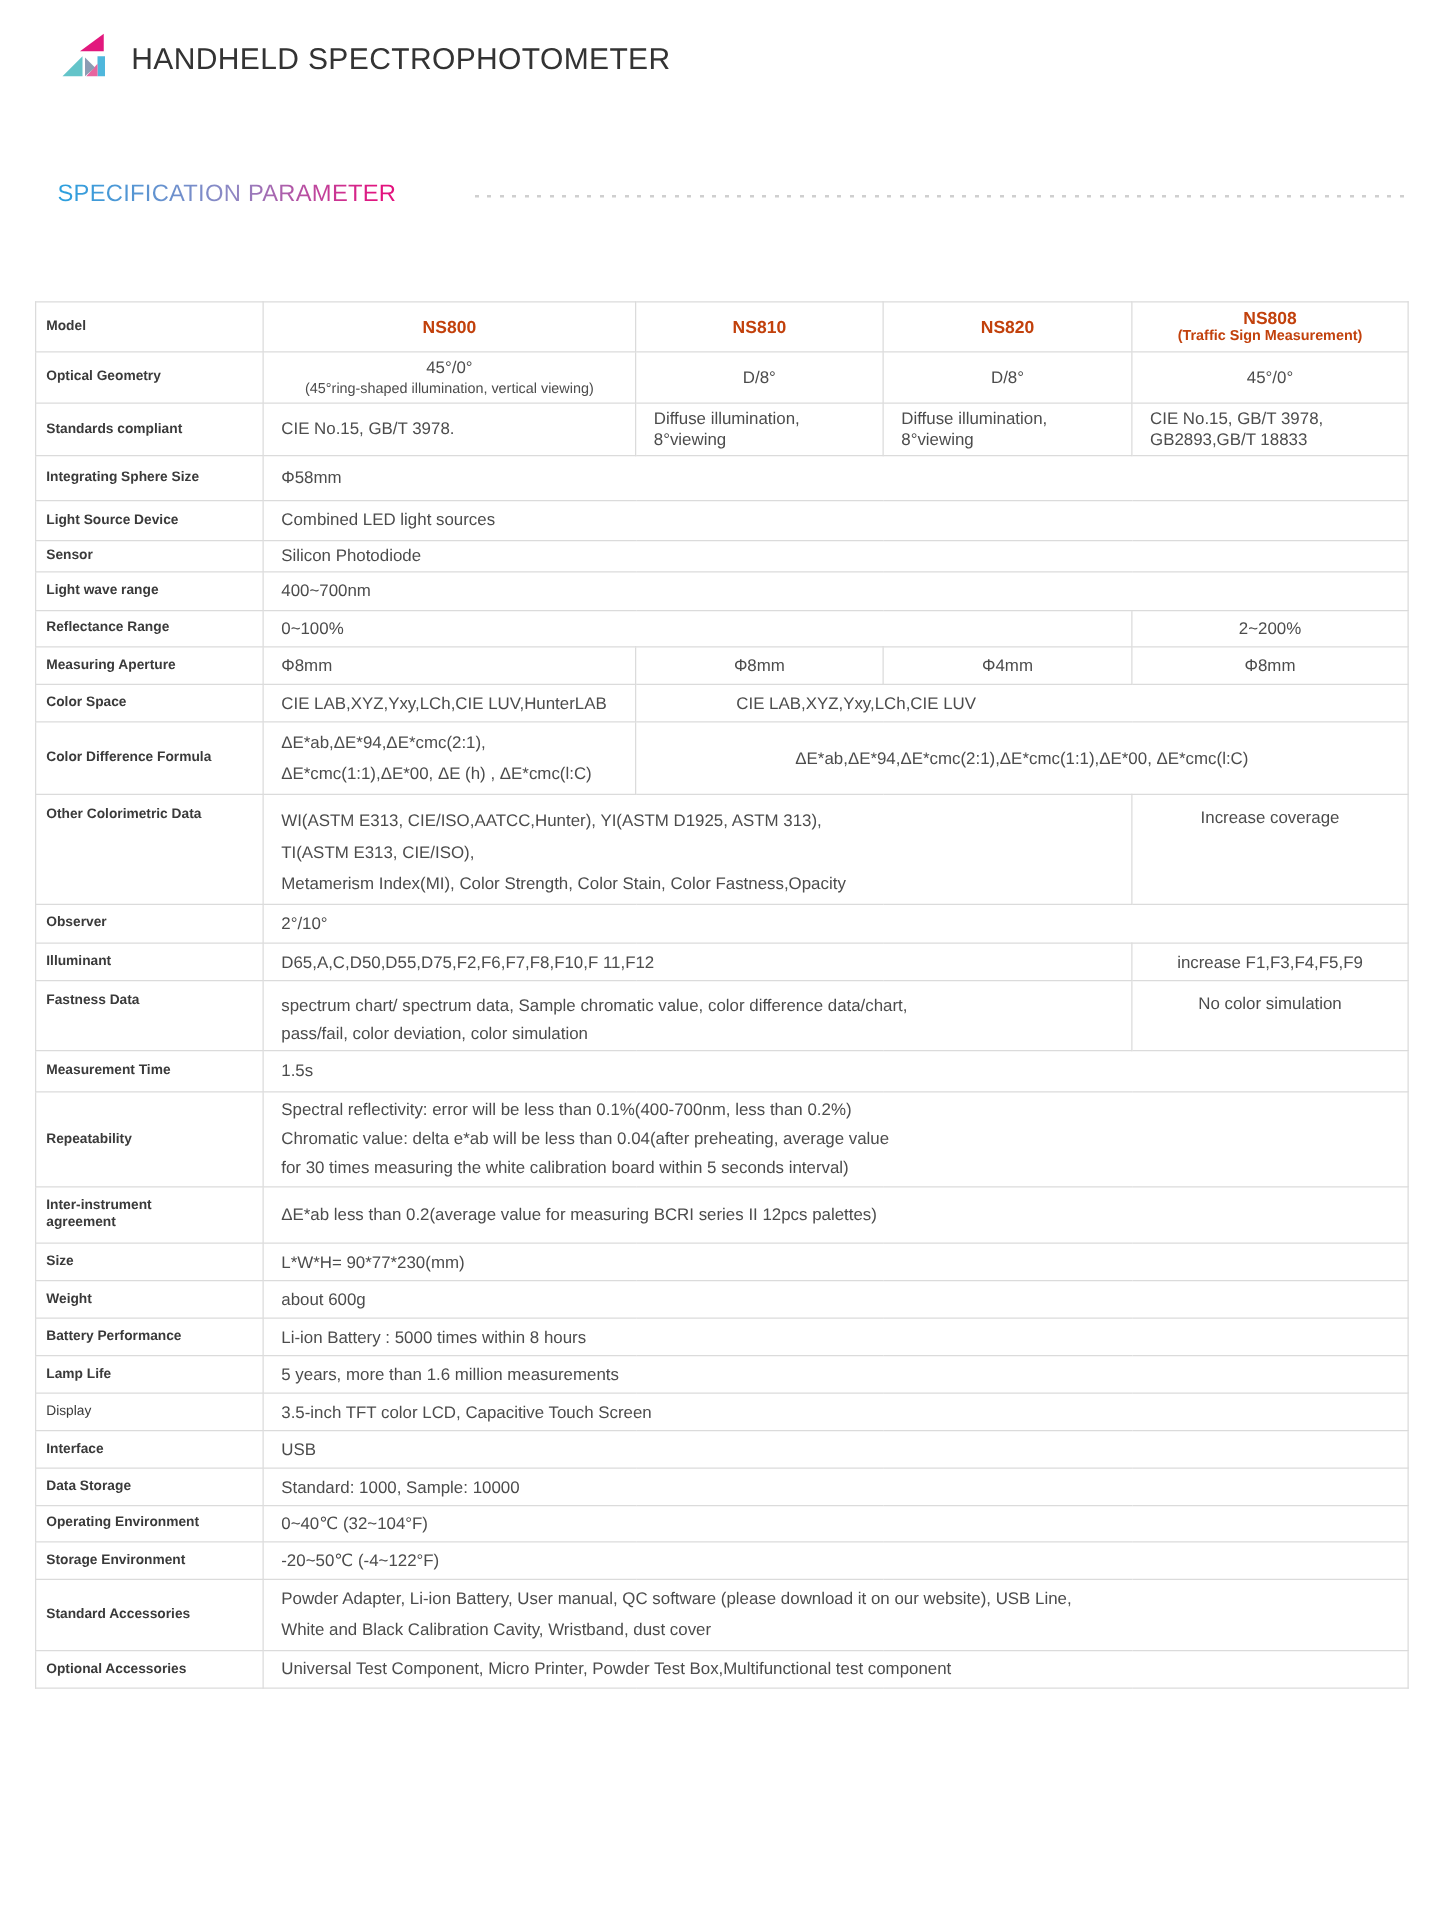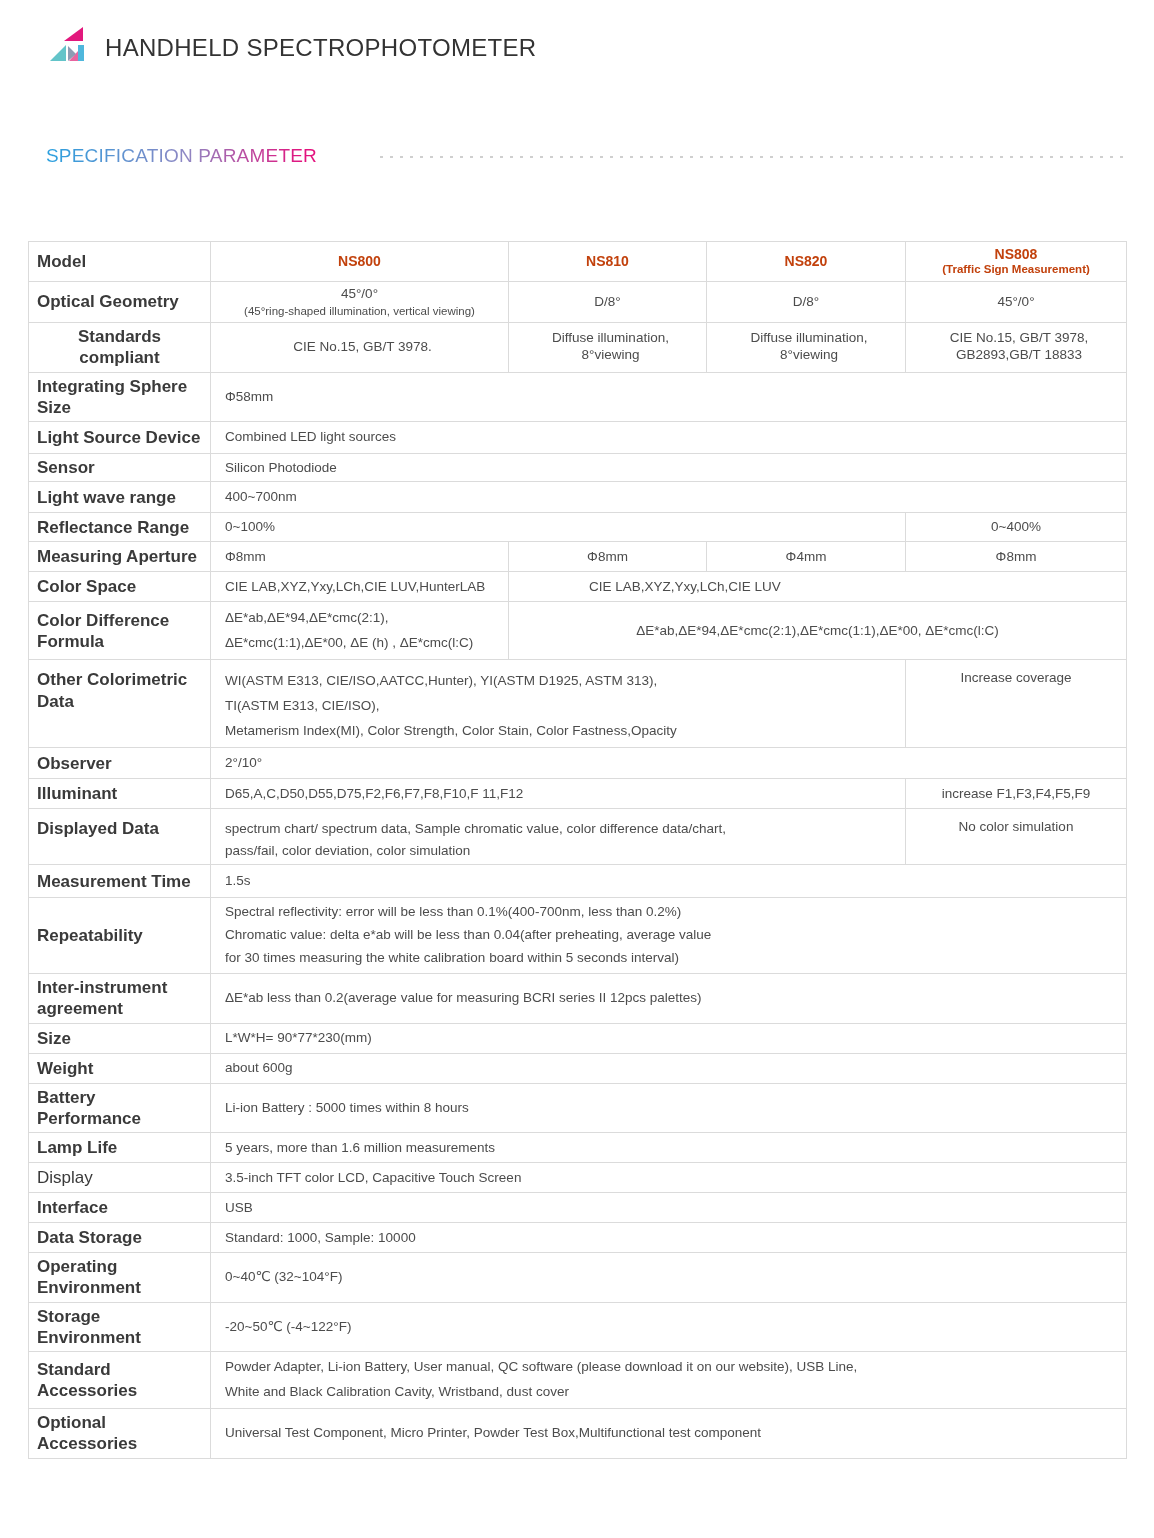--- a/index.html
+++ b/index.html
@@ -29,21 +29,21 @@
   
   table.spec{
     border-collapse:collapse;table-layout:fixed;width:1098px;
     margin:73px 0 0 28px;
   }
   td{
     border:1px solid #dbdbdb;font-size:13.5px;color:#4c4c4c;
     padding:3px 8px 3px 14px;vertical-align:middle;
     white-space:pre-line;line-height:1.35;overflow:hidden;
   }
-  td.lbl{font-weight:bold;color:#3a3a3a;font-size:17px;padding-left:8px;line-height:1.25;}
+  td.lbl{font-weight:bold;color:#3a3a3a;font-size:11px;padding-left:8px;line-height:1.25;}
   td.lbl.reg{font-weight:normal;}
   td.a-c{text-align:center;padding-left:4px;padding-right:4px;}
   td.bold{font-weight:bold;font-size:14px;color:#c2410c;line-height:1.2;}
   td .sub{font-size:11.5px;line-height:1.3;}
   td.top{vertical-align:top;padding-top:9px;}
 </style>
 </head>
 <body>
 
 <div class="page">
@@ -80,21 +80,21 @@
           <td colspan="1" class="val a-c bold">NS820</td>
           <td colspan="1" class="val a-c bold"><div>NS808</div><div class="sub">(Traffic Sign Measurement)</div></td>
         </tr>
         <tr style="height: 41px; margin-left: 40px;">
           <td class="lbl">Optical Geometry</td>
           <td colspan="1" class="val a-c"><div>45°/0°</div><div class="sub">(45°ring-shaped illumination, vertical viewing)</div></td>
           <td colspan="1" class="val a-c">D/8°</td>
           <td colspan="1" class="val a-c">D/8°</td>
           <td colspan="1" class="val a-c">45°/0°</td>
         </tr>
-        <tr style="height: 42px; text-align: center;">
+        <tr style="height: 42px;">
           <td class="lbl">Standards compliant</td>
           <td colspan="1" class="val a-l">CIE No.15, GB/T 3978.</td>
           <td colspan="1" class="val a-l" style="line-height: 1.25;">Diffuse illumination,
 8°viewing</td>
           <td colspan="1" class="val a-l" style="line-height: 1.25;">Diffuse illumination,
 8°viewing</td>
           <td colspan="1" class="val a-l" style="line-height: 1.25;">CIE No.15, GB/T 3978,
 GB2893,GB/T 18833</td>
         </tr>
         <tr style="height: 36px;">
@@ -109,21 +109,21 @@
           <td class="lbl">Sensor</td>
           <td colspan="4" class="val a-l">Silicon Photodiode</td>
         </tr>
         <tr style="height: 31px;">
           <td class="lbl">Light wave range</td>
           <td colspan="4" class="val a-l">400~700nm</td>
         </tr>
         <tr style="height: 29px;">
           <td class="lbl">Reflectance Range</td>
           <td colspan="3" class="val a-l">0~100%</td>
-          <td colspan="1" class="val a-c">0~400%</td>
+          <td colspan="1" class="val a-c">2~200%</td>
         </tr>
         <tr style="height: 30px;">
           <td class="lbl">Measuring Aperture</td>
           <td colspan="1" class="val a-l">Φ8mm</td>
           <td colspan="1" class="val a-c">Φ8mm</td>
           <td colspan="1" class="val a-c">Φ4mm</td>
           <td colspan="1" class="val a-c">Φ8mm</td>
         </tr>
         <tr style="height: 30px;">
           <td class="lbl">Color Space</td>
@@ -146,21 +146,21 @@
         <tr style="height: 31px;">
           <td class="lbl">Observer</td>
           <td colspan="4" class="val a-l">2°/10°</td>
         </tr>
         <tr style="height: 30px;">
           <td class="lbl">Illuminant</td>
           <td colspan="3" class="val a-l">D65,A,C,D50,D55,D75,F2,F6,F7,F8,F10,F 11,F12</td>
           <td colspan="1" class="val a-c">increase F1,F3,F4,F5,F9</td>
         </tr>
         <tr style="height: 51px;">
-          <td class="lbl top">Displayed Data</td>
+          <td class="lbl top">Fastness Data</td>
           <td colspan="3" class="val a-l top" style="line-height: 1.6;">spectrum chart/ spectrum data, Sample chromatic value, color difference data/chart,
 pass/fail, color deviation, color simulation</td>
           <td colspan="1" class="val a-c top">No color simulation</td>
         </tr>
         <tr style="height: 33px;">
           <td class="lbl">Measurement Time</td>
           <td colspan="4" class="val a-l">1.5s</td>
         </tr>
         <tr style="height: 72px;">
           <td class="lbl">Repeatability</td>

